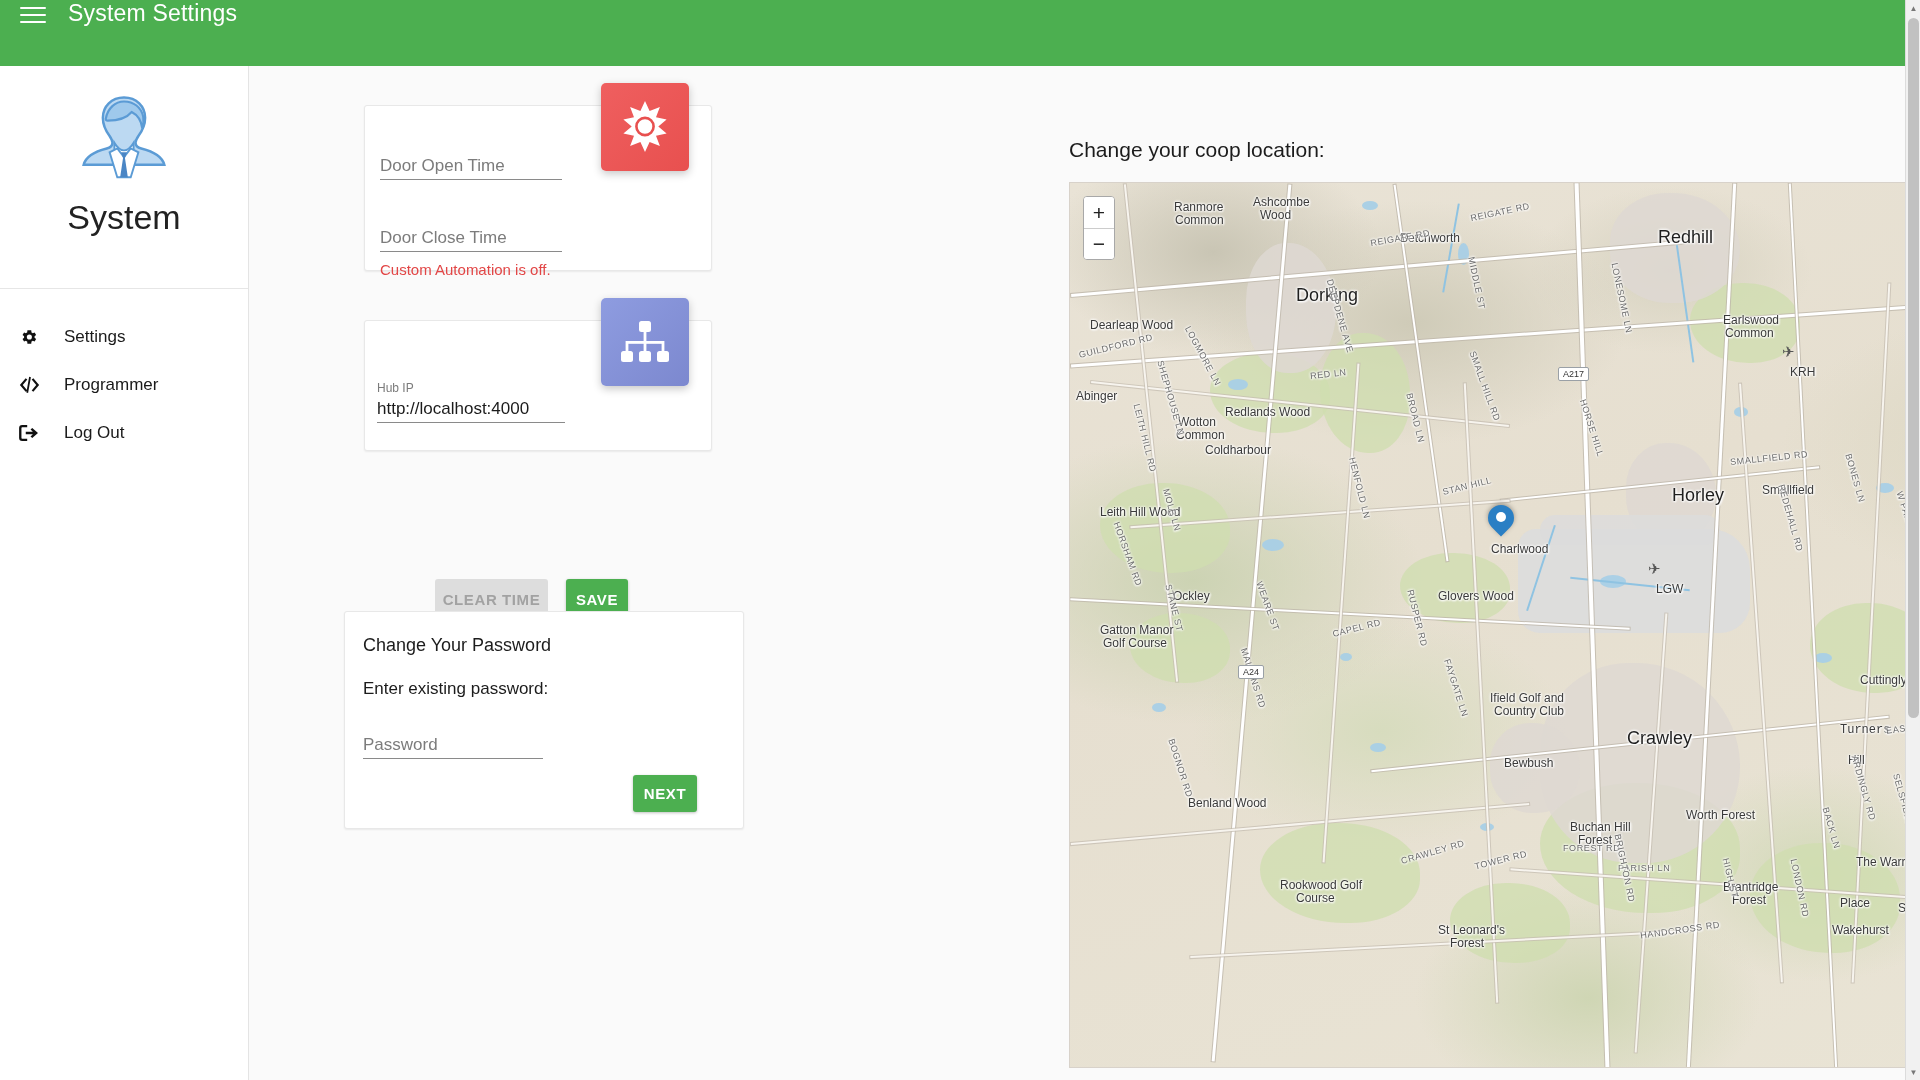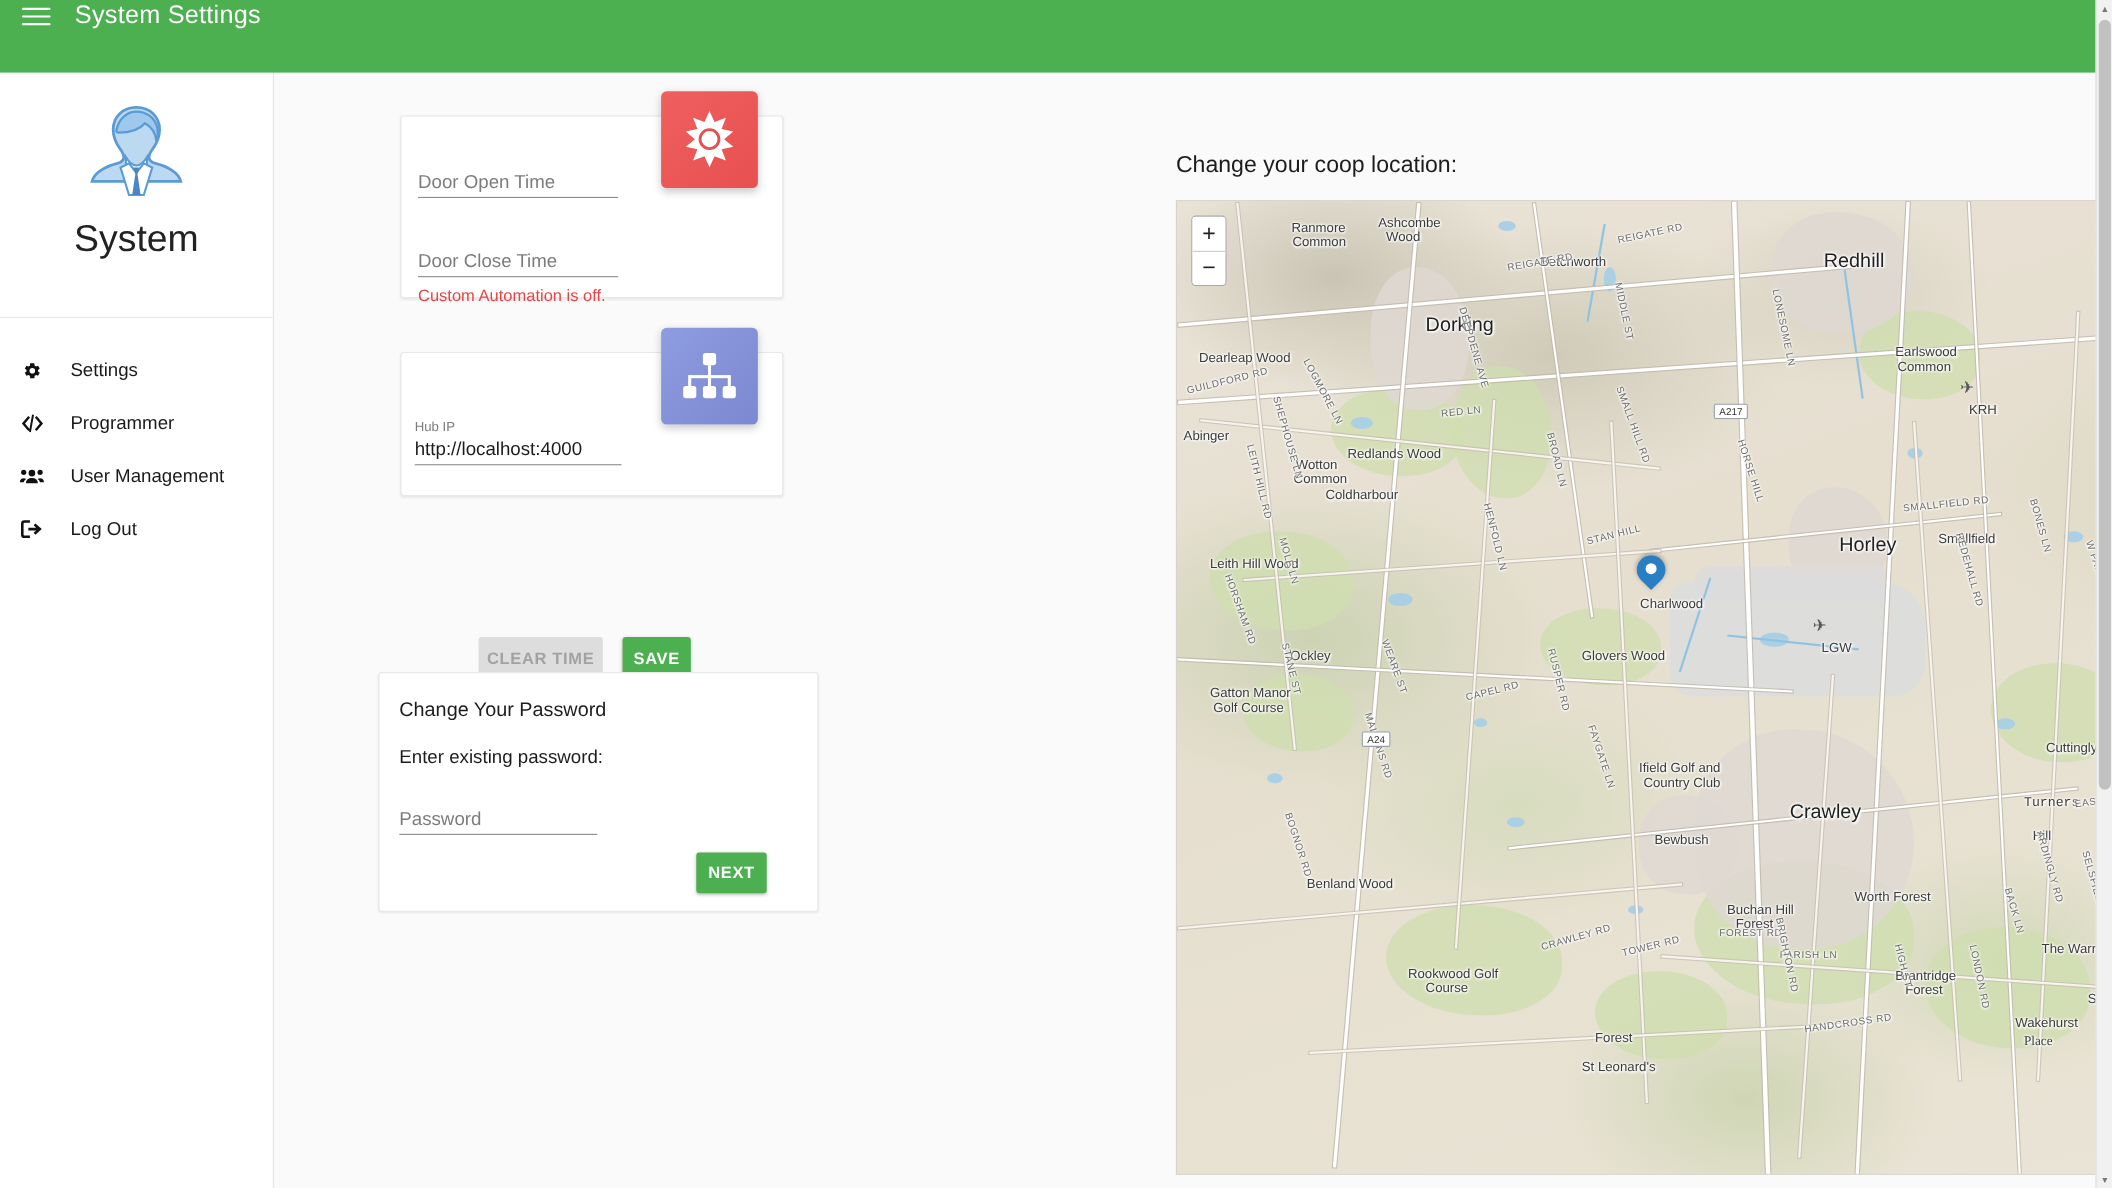--- a/index.html
+++ b/index.html
@@ -318,33 +318,20 @@
       </span>
       <span class="nav-label">Settings</span>
     </div>
     <div class="nav-item">
       <span class="nav-icon">
         <svg width="21" height="18" viewBox="0 0 24 20" fill="#111">
             <path d="M7.6 2.2L1 10l6.6 7.8 1.9-1.6L4.3 10 9.5 3.8zM16.4 2.2l-1.9 1.6L19.7 10l-5.2 6.2 1.9 1.6L23 10zM13.6 1.2l-2-0.5-3.2 18 2 .5z"></path>
           </svg>
       </span>
       <span class="nav-label">Programmer</span>
-    </div>
-    <div class="nav-item">
-      <span class="nav-icon">
-        <svg width="22" height="16" viewBox="0 0 26 17" fill="#111">
-          <circle cx="13" cy="5" r="3.6"></circle>
-            <path d="M6.6 16c0-3.6 2.9-5.6 6.4-5.6s6.4 2 6.4 5.6z"></path>
-          <circle cx="4.2" cy="4.2" r="2.8"></circle>
-            <path d="M0 15c0-2.9 1.9-4.4 4.2-4.4 1 0 1.9.3 2.6.8-1.4 1-2.3 2.3-2.5 3.6z"></path>
-          <circle cx="21.8" cy="4.2" r="2.8"></circle>
-            <path d="M26 15c0-2.9-1.9-4.4-4.2-4.4-1 0-1.9.3-2.6.8 1.4 1 2.3 2.3 2.5 3.6z"></path>
-        </svg>
-      </span>
-      <span class="nav-label">User Management</span>
     </div>
     <div class="nav-item">
       <span class="nav-icon">
         <svg width="20" height="18" viewBox="0 0 22 20" fill="#111">
           <path d="M9 1H3.4A3.4 3.4 0 000 4.4v11.2A3.4 3.4 0 003.4 19H9v-2.6H3.4A.8.8 0 012.6 15.6V4.4c0-.4.4-.8.8-.8H9z"></path>
           <path d="M14.6 4.4l-1.9 1.8 2.6 2.5H7.4v2.6h7.9l-2.6 2.5 1.9 1.8L21 10z"></path>
         </svg>
       </span>
       <span class="nav-label">Log Out</span>
     </div>
@@ -526,22 +513,22 @@
             <div class="map-label lbl-place" style="left: 790px; top: 490px;">Cuttinglye Wood</div>
             <div class="map-label lbl-place" style="left: 616px; top: 625px;">Worth Forest</div>
             <div class="map-label lbl-place" style="left: 500px; top: 637px;">Buchan Hill</div>
             <div class="map-label lbl-place" style="left: 508px; top: 650px;">Forest</div>
             <div class="map-label lbl-place" style="left: 210px; top: 695px;">Rookwood Golf</div>
             <div class="map-label lbl-place" style="left: 226px; top: 708px;">Course</div>
             <div class="map-label lbl-place" style="left: 653px; top: 697px;">Brantridge</div>
             <div class="map-label lbl-place" style="left: 662px; top: 710px;">Forest</div>
             <div class="map-label lbl-place" style="left: 786px; top: 672px;">The Warren</div>
             <div class="map-label lbl-place" style="left: 762px; top: 740px;">Wakehurst</div>
-            <div class="map-label lbl-place" style="left: 770px; top: 756px; font-family: Liberation Serif, serif;">Place</div>
-            <div class="map-label lbl-place" style="left: 368px; top: 740px; margin-top: 40px;">St Leonard's</div>
+            <div class="map-label lbl-place" style="left: 770px; top: 713px;">Place</div>
+            <div class="map-label lbl-place" style="left: 368px; top: 740px;">St Leonard's</div>
             <div class="map-label lbl-place" style="left: 380px; top: 753px;">Forest</div>
             <div class="map-label lbl-place" style="left: 720px; top: 182px;">KRH</div>
             <div class="map-label lbl-place" style="left: 586px; top: 399px;">LGW</div>
             <div class="map-label lbl-road" style="left: 400px; top: 24px; transform: rotate(-12deg);">REIGATE RD</div>
             <div class="map-label lbl-road" style="left: 300px; top: 50px; transform: rotate(-10deg);">REIGATE RD</div>
             <div class="map-label lbl-road" style="left: 8px; top: 158px; transform: rotate(-14deg);">GUILDFORD RD</div>
             <div class="map-label lbl-road" style="left: 100px; top: 168px; transform: rotate(62deg);">LOGMORE LN</div>
             <div class="map-label lbl-road" style="left: 62px; top: 210px; transform: rotate(74deg);">SHEPHOUSE LN</div>
             <div class="map-label lbl-road" style="left: 380px; top: 95px; transform: rotate(78deg);">MIDDLE ST</div>
             <div class="map-label lbl-road" style="left: 232px; top: 128px; transform: rotate(74deg);">DEEPDENE AVE</div>

